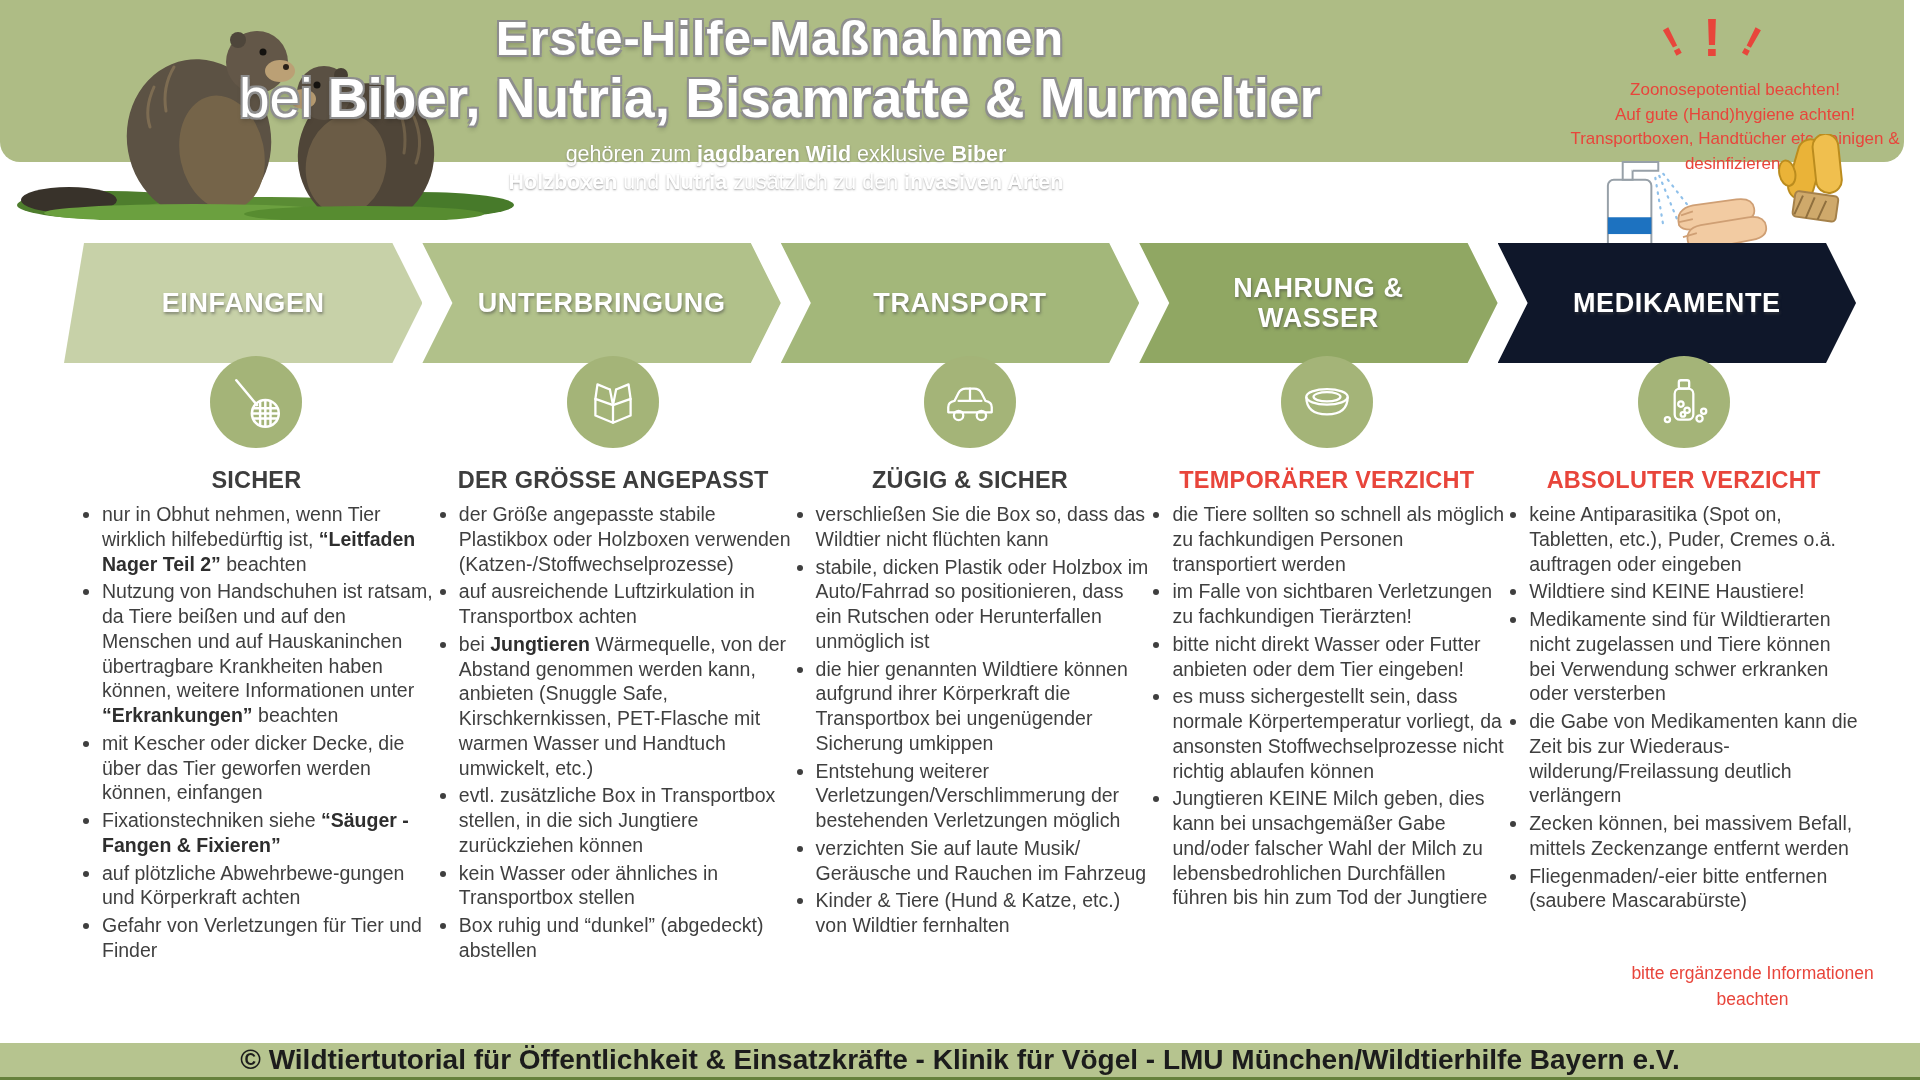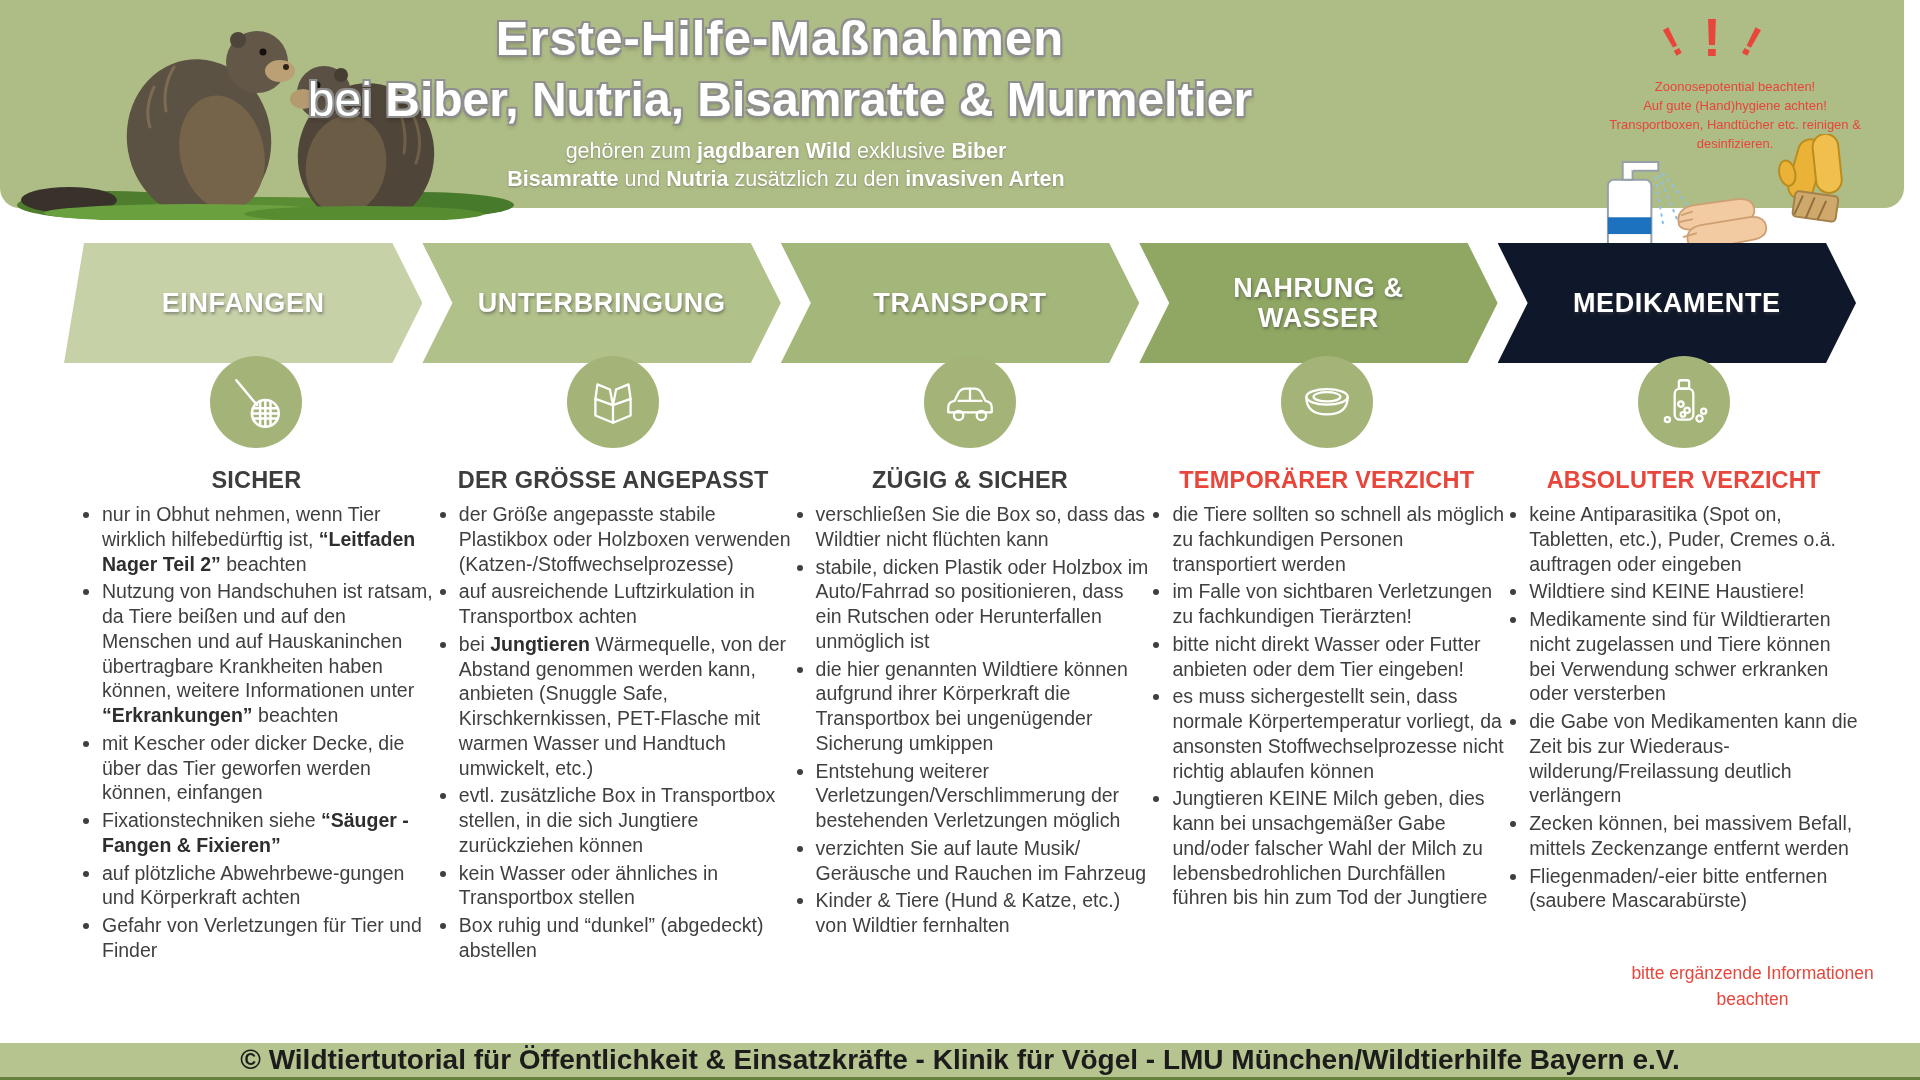--- a/index.html
+++ b/index.html
@@ -1,39 +1,39 @@
 <!DOCTYPE html>
 <html><head>
 <meta charset="utf-8">
 <style>
   html,body{margin:0;padding:0;background:#fff;}
   .canvas{position:relative;width:1920px;height:1080px;overflow:hidden;background:#ffffff;
           font-family:"Liberation Sans",sans-serif;}
 
   
-  .topbar{position:absolute;left:0;top:0;right:16px;height:208px;border-radius:0 0 20px 20px;}
+  .topbar{position:absolute;left:0;top:0;right:16px;height:162px;border-radius:0 0 20px 20px;}
   .marmots{position:absolute;left:14px;top:6px;width:505px;height:214px;}
 
   .titles{position:absolute;left:180px;top:10px;width:1200px;text-align:center;color:#fff;}
   .t1{font-size:49px;font-weight:800;letter-spacing:1px;
       text-shadow:-2px -2px 0 #8e8e8e,2px -2px 0 #8e8e8e,-2px 2px 0 #8e8e8e,2px 2px 0 #8e8e8e,0 4px 5px rgba(0,0,0,.22);}
-  .t2{font-size:48px;font-weight:400;margin-top:6px;
+  .t2{font-size:55px;font-weight:400;
       text-shadow:-2px -2px 0 #8e8e8e,2px -2px 0 #8e8e8e,-2px 2px 0 #8e8e8e,2px 2px 0 #8e8e8e,0 4px 5px rgba(0,0,0,.22);}
   .t2 b{font-weight:800;}
   .t3{font-size:21.5px;font-weight:500;margin-top:3px;text-shadow:0 1px 2px rgba(90,90,90,.55);padding-left:12px;}
   .t3.first{margin-top:12px;}
   .t3 b{font-weight:800;}
 
   .warn{position:absolute;left:1555px;top:10px;width:360px;text-align:center;}
   .marks{display:flex;justify-content:center;gap:20px;height:66px;font-weight:800;margin-right:46px;}
   .marks span{display:inline-block;line-height:1;}
   .marks span:nth-child(1){transform:rotate(-28deg);font-size:42px;margin-top:10px;}
   .marks span:nth-child(2){font-size:54px;}
   .marks span:nth-child(3){transform:rotate(28deg);font-size:42px;margin-top:10px;}
-  .warn-lines{margin-top:2px;font-size:13px;line-height:1.45;font-weight:500;}
+  .warn-lines{margin-top:2px;font-size:17px;line-height:1.45;font-weight:500;}
 
   .hygiene{position:absolute;left:1598px;top:134px;width:252px;height:127px;}
 
   
   .chevrons{position:absolute;left:64px;top:243px;width:1792px;height:120px;display:flex;}
   .chev{flex:1;display:flex;align-items:center;justify-content:center;text-align:center;
         color:#fff;font-size:27px;font-weight:700;letter-spacing:.6px;line-height:1.12;
         text-shadow:1px 2px 3px rgba(70,70,70,.55);padding:0 30px;box-sizing:border-box;}
   .chev.first{clip-path:polygon(20px 0,calc(100% - 30px) 0,100% 50%,calc(100% - 30px) 100%,0 100%);}
   .chev.mid{clip-path:polygon(0 0,calc(100% - 30px) 0,100% 50%,calc(100% - 30px) 100%,0 100%,30px 50%);}
@@ -89,21 +89,21 @@
         <path d="M400,110 q10,24 2,46 M382,96 q12,24 8,50" stroke="#6e5f48" stroke-width="3" fill="none" stroke-linecap="round"></path>
       </g>
       <ellipse cx="180" cy="206" rx="150" ry="9" fill="#6ba03f"></ellipse>
       <ellipse cx="350" cy="207" rx="120" ry="8" fill="#578c30"></ellipse>
     </svg>
 
     <div class="titles">
       <div class="t1">Erste-Hilfe-Maßnahmen</div>
       <div class="t2">bei <b>Biber, Nutria, Bisamratte &amp; Murmeltier</b></div>
       <div class="t3 first">gehören zum <b>jagdbaren Wild</b> exklusive <b>Biber</b></div>
-      <div class="t3"><b>Bisamratte</b> und <b>Nutria</b> zusätzlich zu den <b>invasiven Arten</b></div>
+      <div class="t3"><b>Holzboxen</b> und <b>Nutria</b> zusätzlich zu den <b>invasiven Arten</b></div>
     </div>
 
     <div class="warn" style="color: rgb(232, 69, 59);">
       <div class="marks">
         <span>!</span>
           <span>!</span>
           <span>!</span>
       </div>
       <div class="warn-lines">
           <div>Zoonosepotential beachten!</div>

